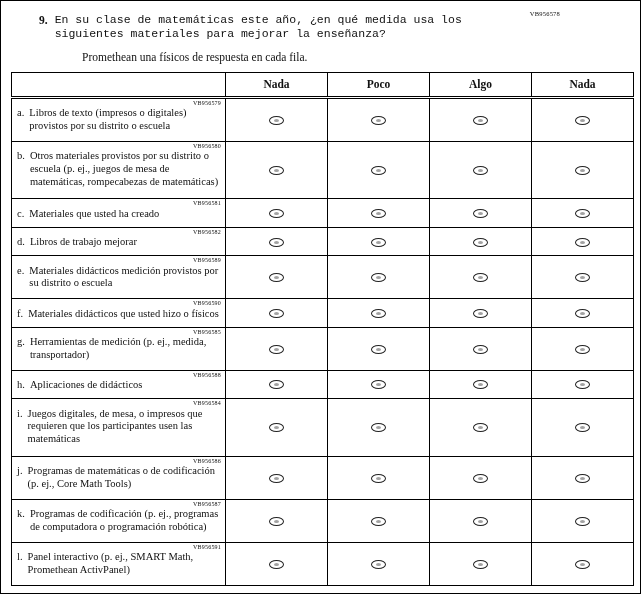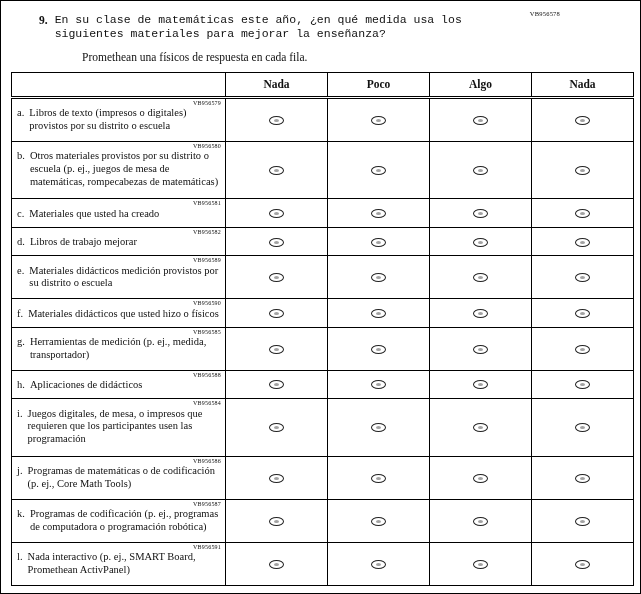--- a/index.html
+++ b/index.html
@@ -209,21 +209,21 @@
       <td class="option-cell"><span class="oval"></span></td>
       <td class="option-cell"><span class="oval"></span></td>
       <td class="option-cell"><span class="oval"></span></td>
       <td class="option-cell"><span class="oval"></span></td>
     </tr>
         <tr>
       <td class="label-cell">
         <span class="row-code">VB956584</span>
         <span class="label-line">
           <span class="row-letter">i.</span>
-          <span class="row-text">Juegos digitales, de mesa, o impresos que requieren que los participantes usen las programación</span>
+          <span class="row-text">Juegos digitales, de mesa, o impresos que requieren que los participantes usen las matemáticas</span>
         </span>
       </td>
       <td class="option-cell"><span class="oval"></span></td>
       <td class="option-cell"><span class="oval"></span></td>
       <td class="option-cell"><span class="oval"></span></td>
       <td class="option-cell"><span class="oval"></span></td>
     </tr>
         <tr>
       <td class="label-cell">
         <span class="row-code">VB956586</span>
@@ -248,21 +248,21 @@
       <td class="option-cell"><span class="oval"></span></td>
       <td class="option-cell"><span class="oval"></span></td>
       <td class="option-cell"><span class="oval"></span></td>
       <td class="option-cell"><span class="oval"></span></td>
     </tr>
         <tr>
       <td class="label-cell">
         <span class="row-code">VB956591</span>
         <span class="label-line">
           <span class="row-letter">l.</span>
-          <span class="row-text">Nada interactivo (p. ej., SMART Board, Promethean ActivPanel)</span>
+          <span class="row-text">Panel interactivo (p. ej., SMART Math, Promethean ActivPanel)</span>
         </span>
       </td>
       <td class="option-cell"><span class="oval"></span></td>
       <td class="option-cell"><span class="oval"></span></td>
       <td class="option-cell"><span class="oval"></span></td>
       <td class="option-cell"><span class="oval"></span></td>
     </tr>
       </tbody>
   </table>
 

